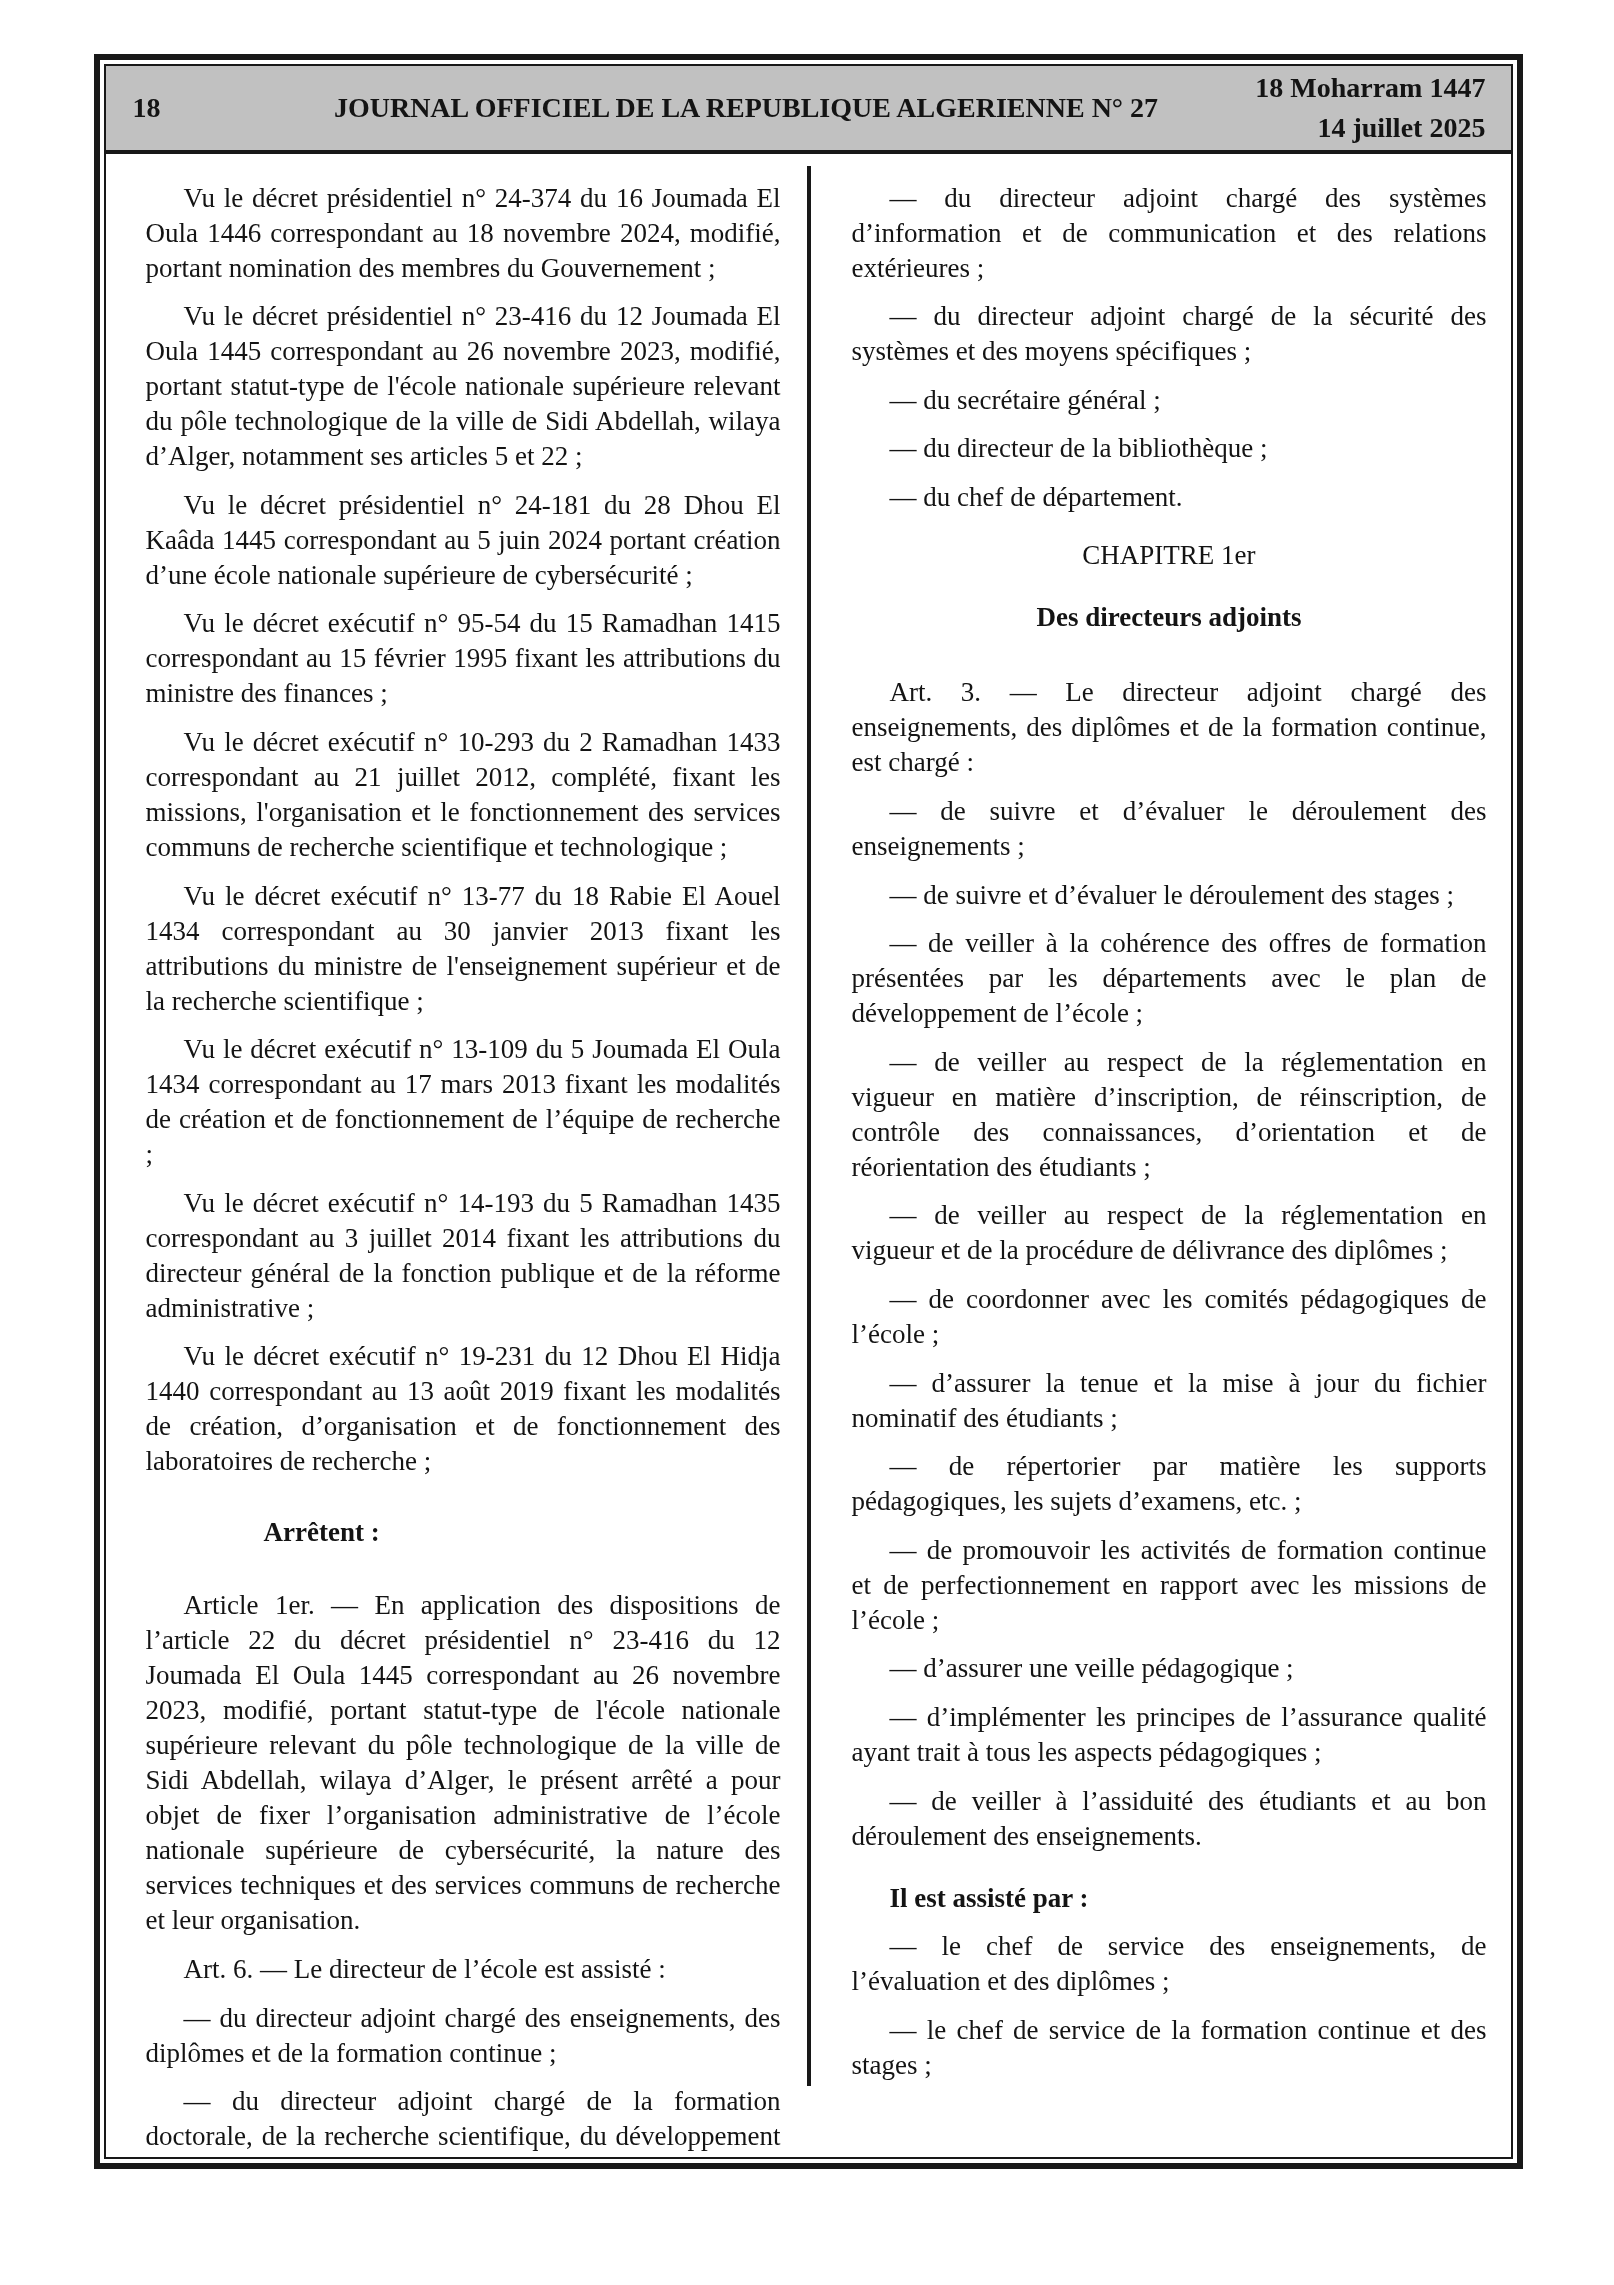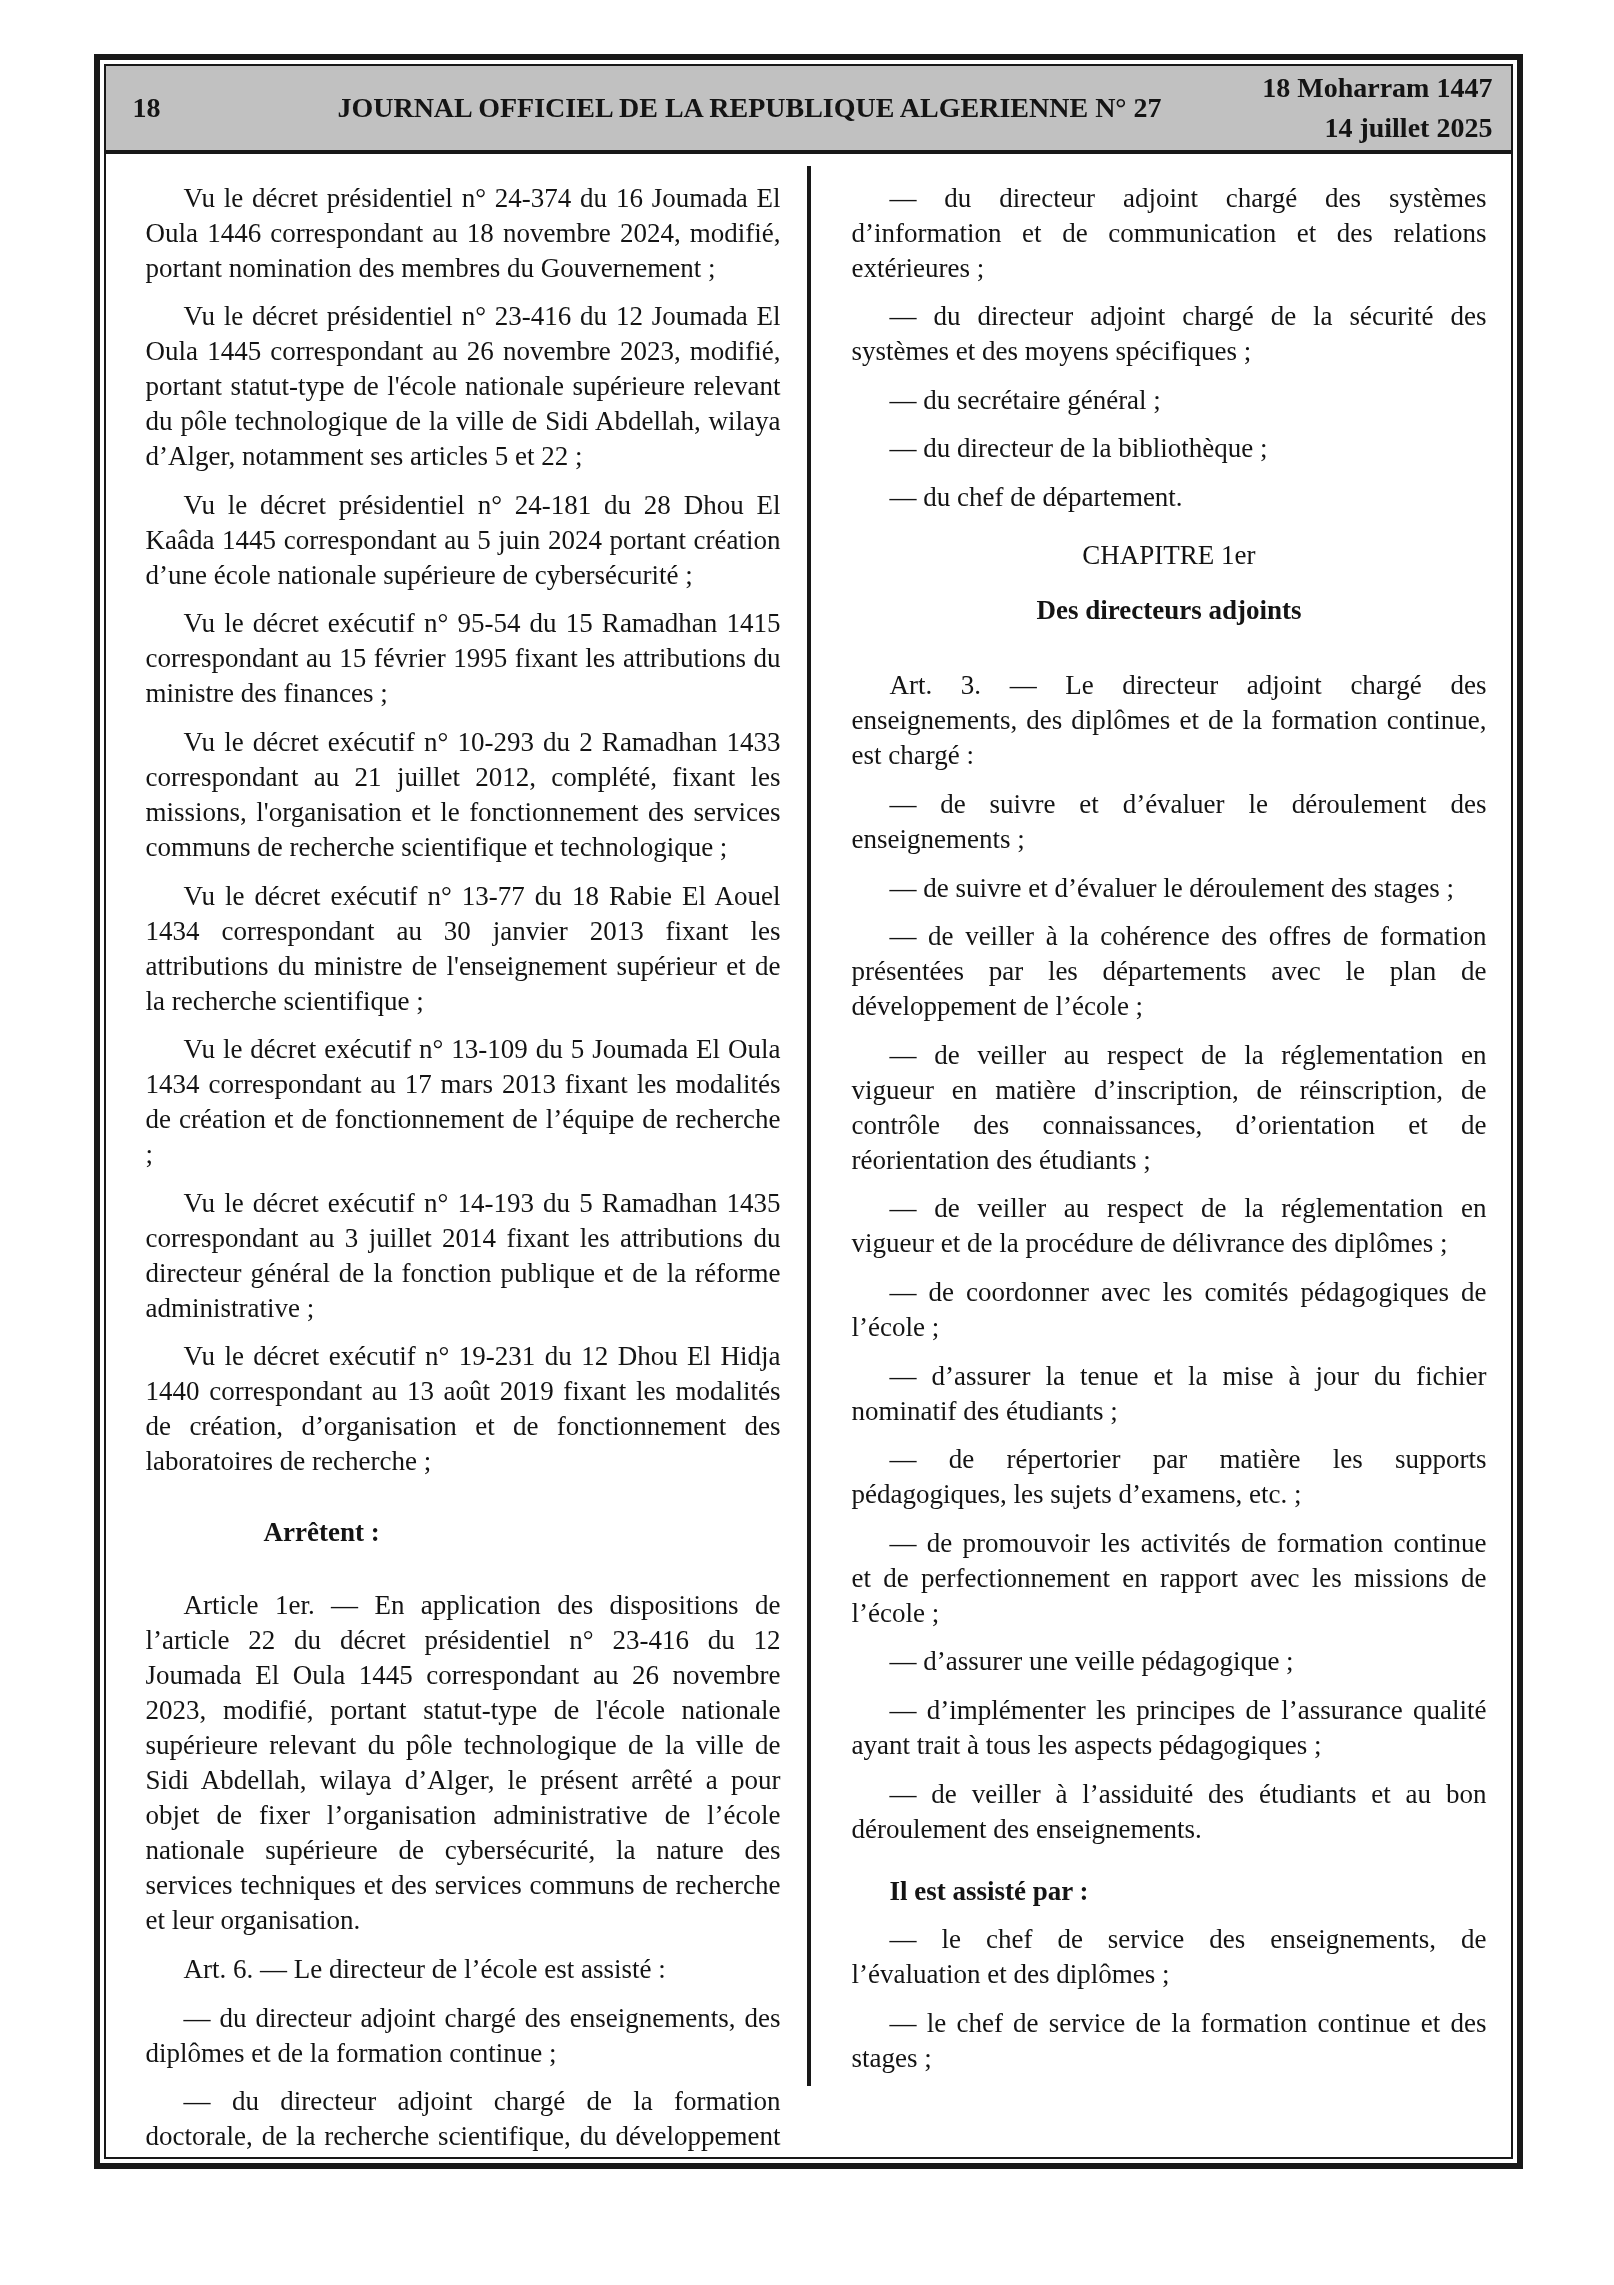--- a/index.html
+++ b/index.html
@@ -11,21 +11,21 @@
     border:6.3px solid #181818;
   }
   .frame-inner{
     position:absolute; left:3.6px; top:3.6px; right:3.6px; bottom:3.6px;
     border:2.7px solid #181818; overflow:hidden;
     display:flex; flex-direction:column;
   }
 
   .header-band{
     height:88px; background:#c1c1c1; border-bottom:4.5px solid #181818;
-    display:flex; align-items:center; padding:0 19px 0 27px;
+    display:flex; align-items:center; padding:0 26px 0 27px;
     flex:0 0 auto;
   }
   .page-number{ font-weight:bold; font-size:28px; width:136px; }
   .journal-title{ flex:1; text-align:center; font-weight:bold; font-size:28px; white-space:nowrap; }
   .header-dates{ width:262px; text-align:right; font-weight:bold; font-size:28px; line-height:40px; }
 
   .content{
     flex:1; position:relative;
     padding:27px 25px 0 40px;
     display:flex;
@@ -37,21 +37,21 @@
     position:absolute; left:701px; top:12.7px; width:4.5px; height:1920px;
     background:#181818;
   }
 
   .para{ text-indent:38px; margin-bottom:13.6px; }
   .heading-arretent{
     font-weight:bold; text-indent:118px; text-align:left;
     margin-top:36px; margin-bottom:38px;
   }
   .chapter-num{
-    text-align:center; text-indent:0; margin-top:23.5px; margin-bottom:20px;
+    text-align:center; text-indent:0; margin-top:23.5px; margin-bottom:27px;
   }
   .chapter-title{
     text-align:center; text-indent:0; font-weight:bold; margin-bottom:40px;
   }
   .extra-top{ margin-top:27px;font-weight:bold; }
 </style>
 </head>
 <body>
 
 <div class="frame-outer">

